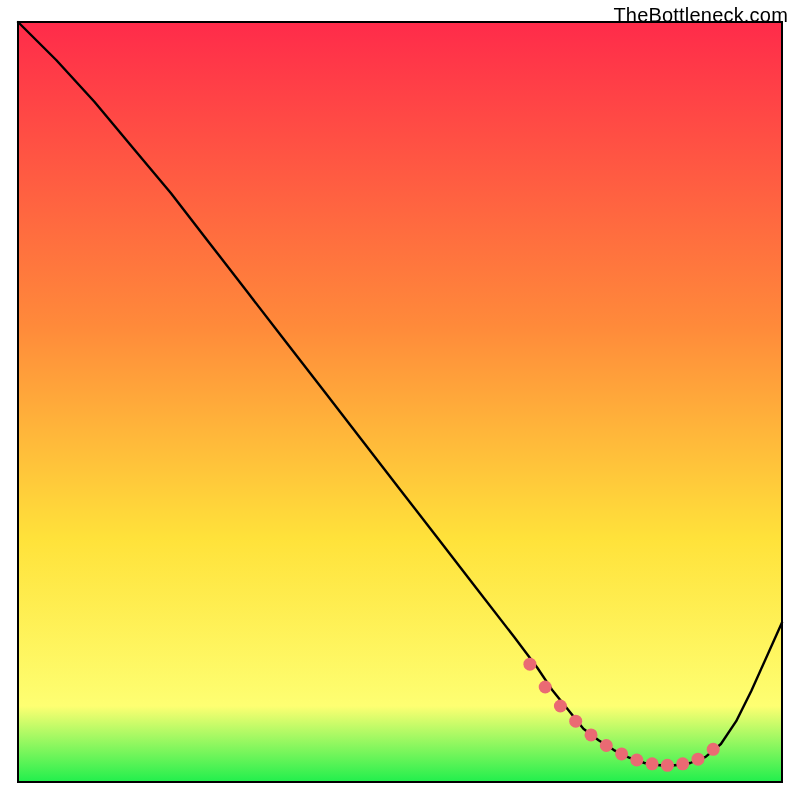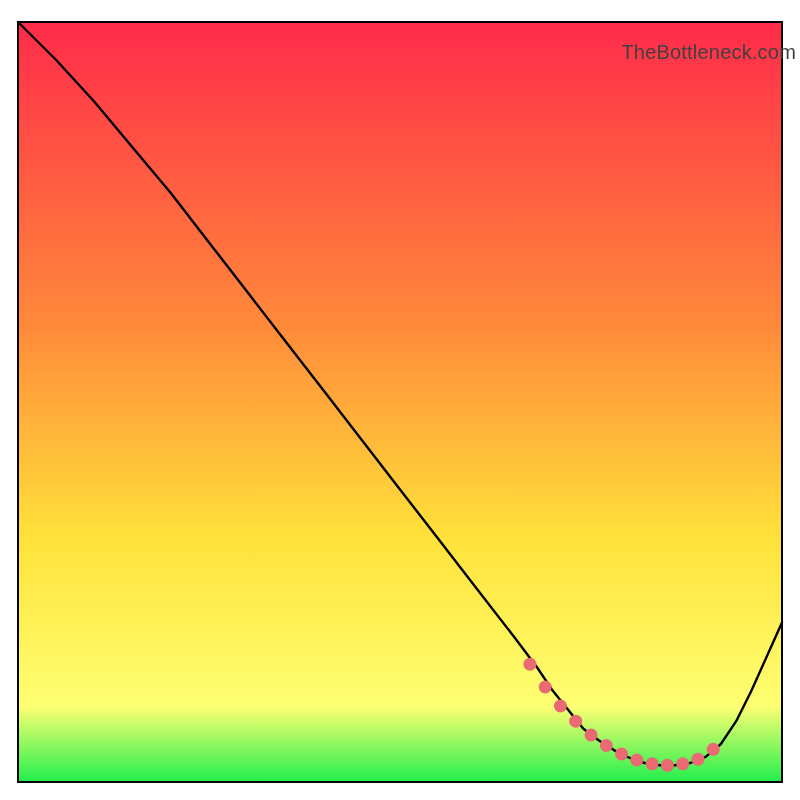--- a/index.html
+++ b/index.html
@@ -12,27 +12,26 @@
     overflow: hidden;
   }
   .stage {
     position: relative;
     width: 800px;
     height: 800px;
   }
   .watermark {
     position: absolute;
     top: 4px;
-    right: 4px;
-    color: #404040;
+    right: 12px;
+    color: #000000;
     font-size: 20px;
     font-weight: 500;
     letter-spacing: 0.2px;
     z-index: 10;
-    margin-top: 37px;
   }
   svg.plot {
     position: absolute;
     left: 0;
     top: 0;
     width: 800px;
     height: 800px;
     display: block;
   }
 </style>

